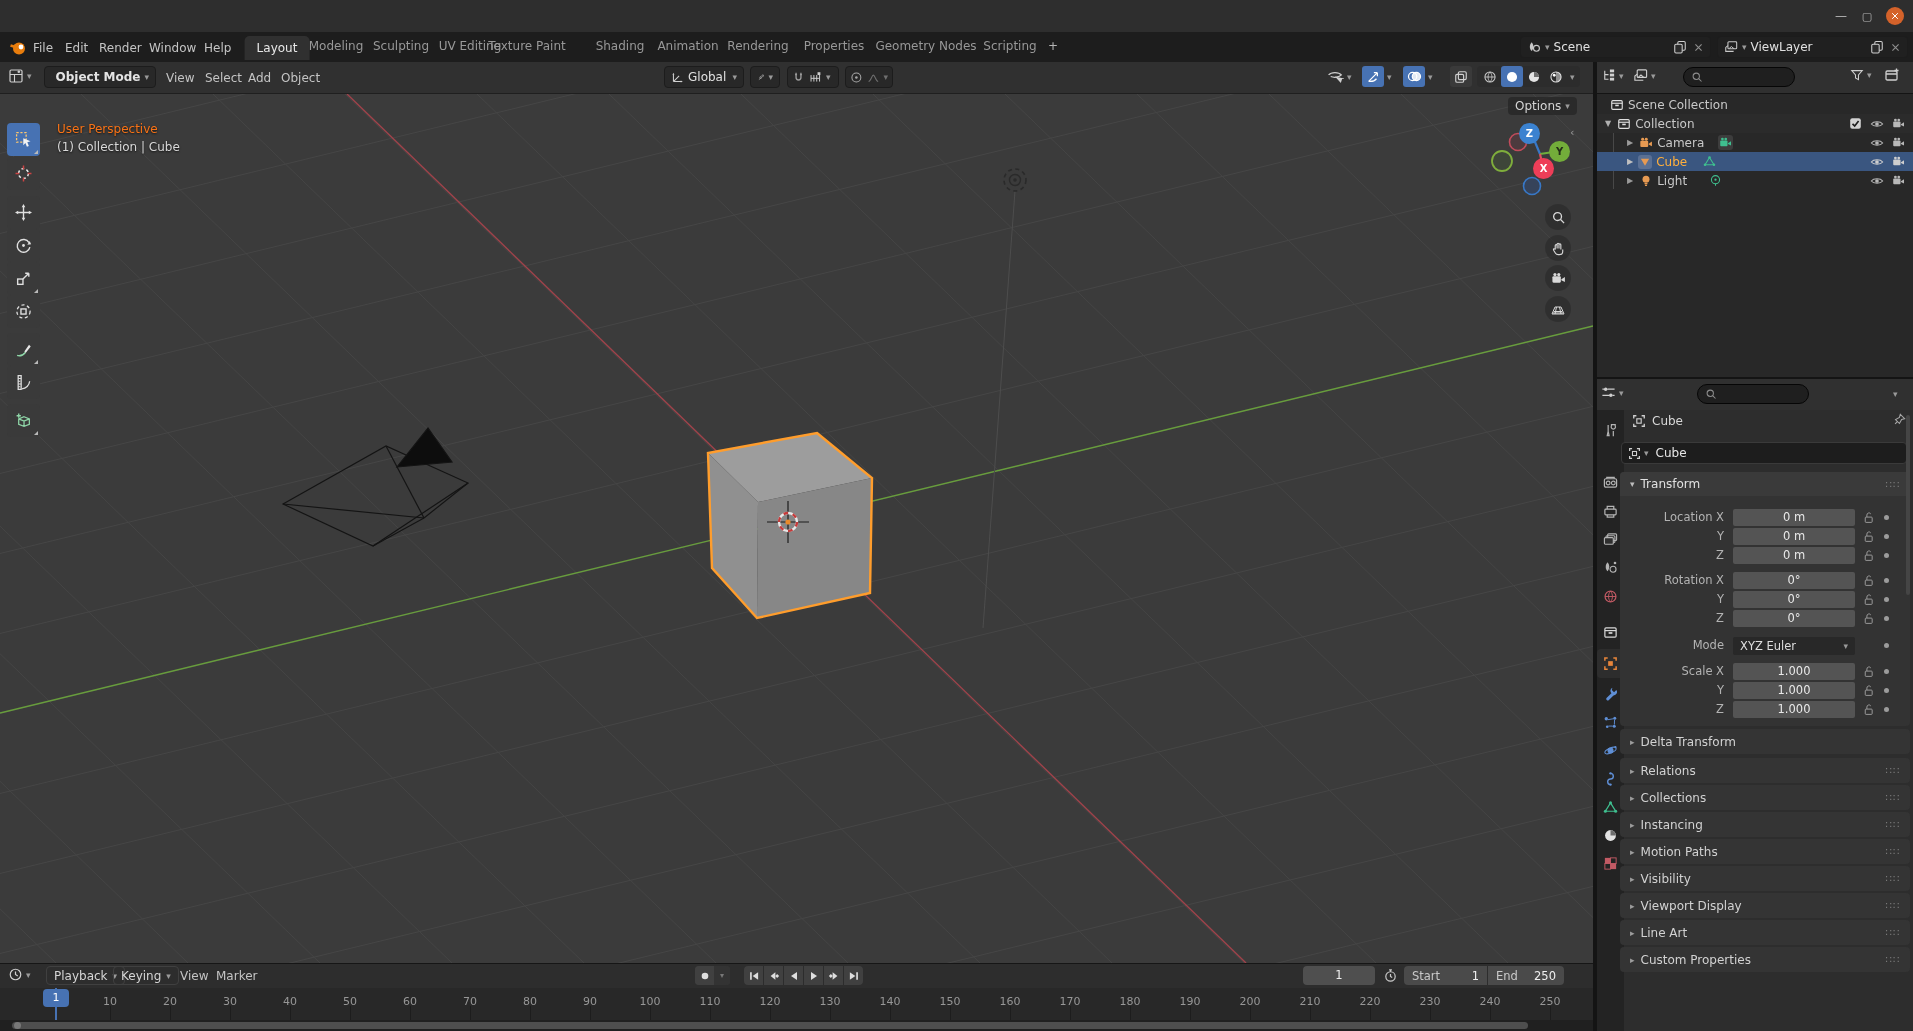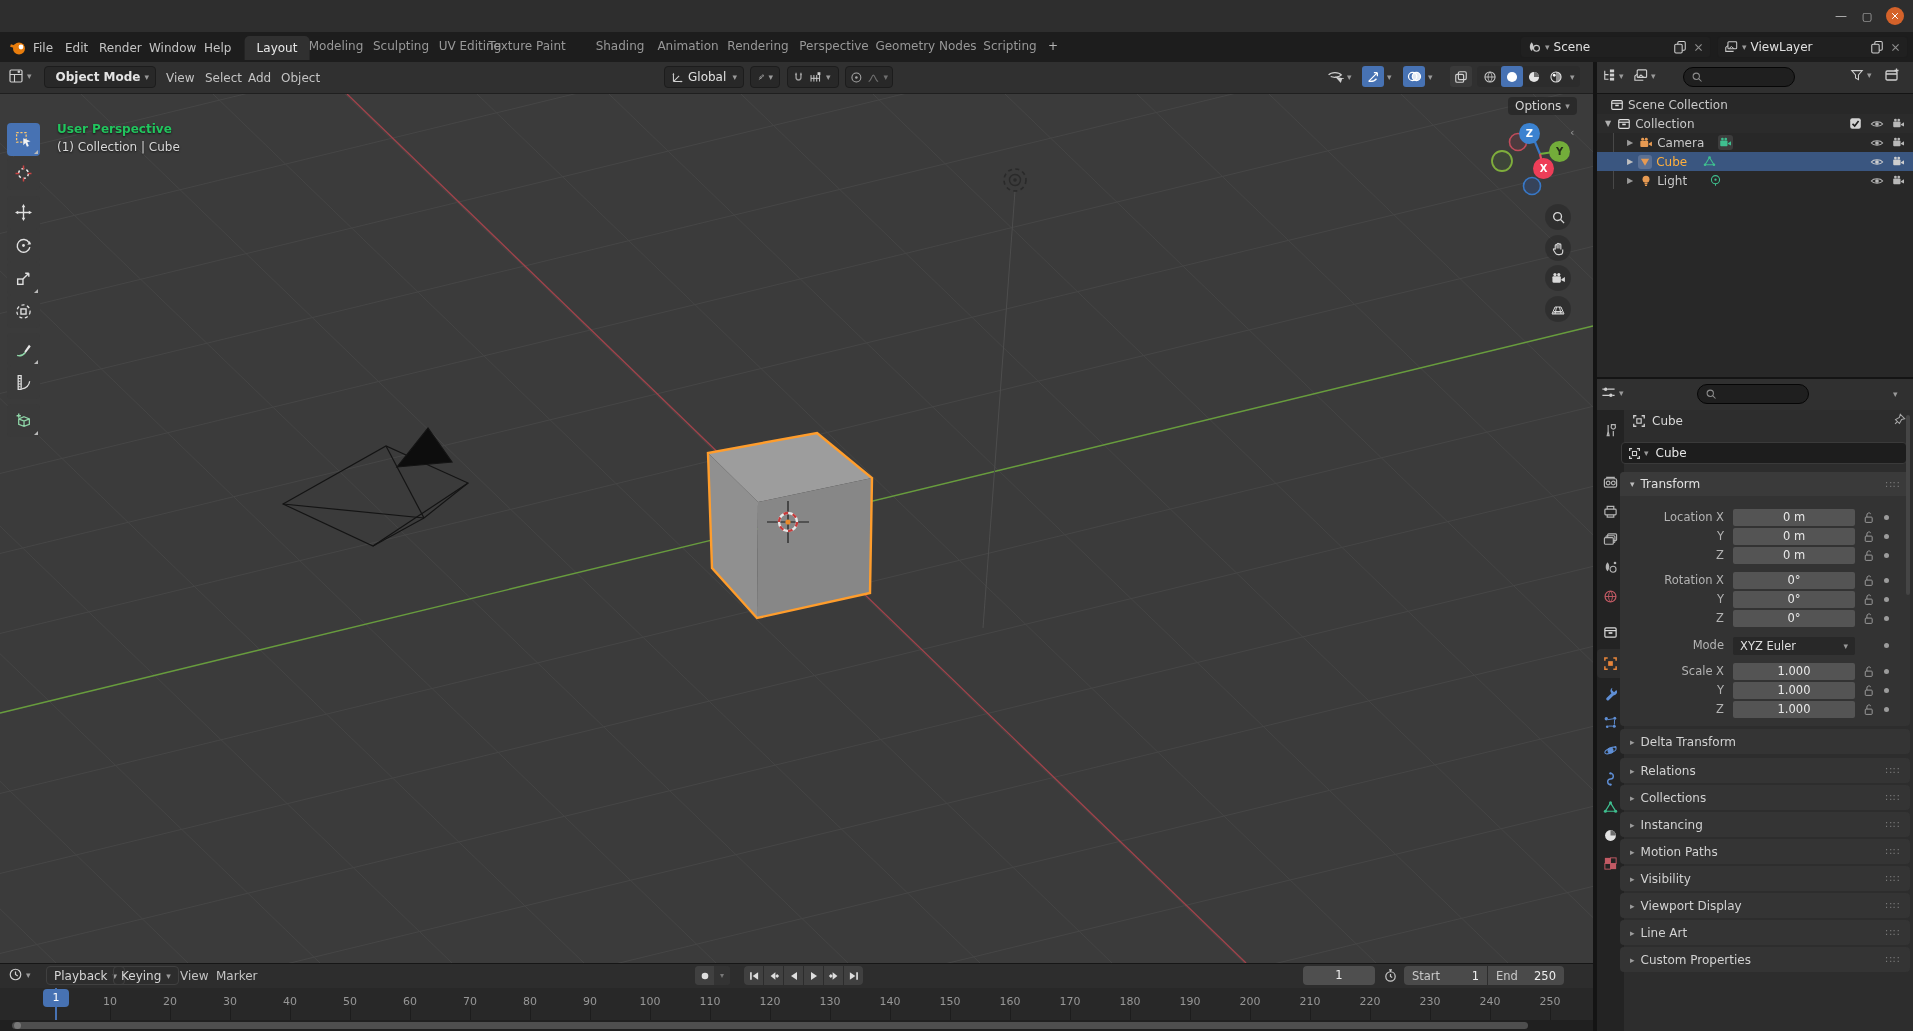--- a/index.html
+++ b/index.html
@@ -428,21 +428,21 @@
   <span class="abs menu-item txt" style="left:204px;top:41px;">Help</span>
 
   <span class="tab active txt" style="left:277px;">Layout</span>
   <span class="tab txt" style="left:336px;">Modeling</span>
   <span class="tab txt" style="left:401px;">Sculpting</span>
   <span class="tab txt" style="left:470px;">UV Editing</span>
   <span class="tab txt" style="left:527px;">Texture Paint</span>
   <span class="tab txt" style="left:620px;">Shading</span>
   <span class="tab txt" style="left:688px;">Animation</span>
   <span class="tab txt" style="left:758px;">Rendering</span>
-  <span class="tab txt" style="left:834px;">Perspective</span>
+  <span class="tab txt" style="left:834px;">Properties</span>
   <span class="tab txt" style="left:926px;">Geometry Nodes</span>
   <span class="tab txt" style="left:1010px;">Scripting</span>
   <span class="tab txt" style="left:1053px;color:#b5b5b5;">+</span>
 
   <div class="pill" style="left:1520px;top:36px;width:191px;background:#202020;">
     <svg class="i" width="14" height="14" color="#c8c8c8">
         <use href="#i-scene"></use>
       </svg>
     <span class="chev">▾</span>
     <span class="txt" style="color:#e0e0e0;">Scene</span>
@@ -638,21 +638,21 @@
       </g>
       <g>
         <line x1="788" y1="407" x2="788" y2="449" stroke="#1c1c1c" stroke-width="1.2"></line>
         <line x1="767" y1="428" x2="809" y2="428" stroke="#1c1c1c" stroke-width="1.2"></line>
         <circle cx="788" cy="428" r="9" fill="none" stroke="#e8e8e8" stroke-width="2.4"></circle>
         <circle cx="788" cy="428" r="9" fill="none" stroke="#c43b3b" stroke-width="2.4" stroke-dasharray="4.7 4.7"></circle>
         <circle cx="788" cy="428" r="2.6" fill="#e98a2b"></circle>
       </g>
     </svg>
 
-    <div class="abs txt" style="left:57px;top:28px;color:#22c55e;text-shadow:0 1px 2px rgba(0,0,0,.7);font-weight:bold;">User Perspective</div>
+    <div class="abs txt" style="left:57px;top:28px;color:#f97316;text-shadow:0 1px 2px rgba(0,0,0,.7);">User Perspective</div>
     <div class="abs txt" style="left:57px;top:46px;color:#d9d9d9;text-shadow:0 1px 2px rgba(0,0,0,.7);">(1) Collection | Cube</div>
 
     
     <div class="toolbtn active" style="top:29px;">
         <svg class="i" width="17" height="17">
           <use href="#t-sel"></use>
         </svg>
         <span class="cornertri"></span>
       </div>
     <div class="toolbtn" style="top:63px;">

